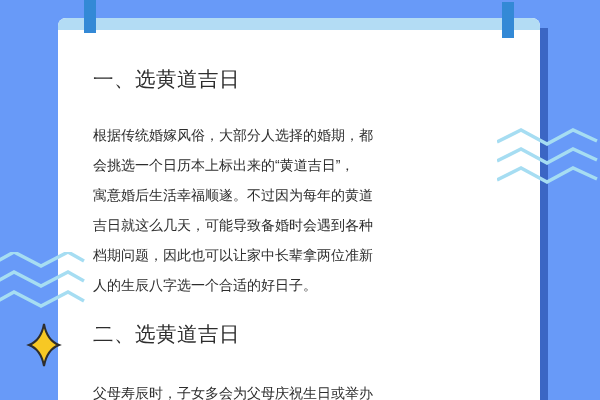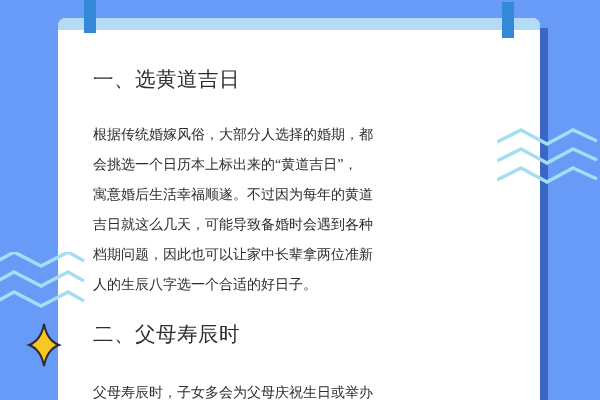--- a/index.html
+++ b/index.html
@@ -1,21 +1,21 @@
 <!DOCTYPE html>
 <html><head>
 <meta charset="utf-8">
 <style>
   html, body { margin: 0; padding: 0; }
   .canvas {
     position: relative;
     width: 600px;
     height: 400px;
     overflow: hidden;
-    font-family: Liberation Serif, serif;
+    font-family: Liberation Sans, sans-serif;
   }
   .card {
     position: absolute;
     left: 58px;
     top: 18px;
     width: 482px;
     height: 382px;
     border-radius: 8px 8px 0 0;
     background: #fff;
   }
@@ -94,16 +94,16 @@
     <path d="M0,-21 Q3,-4.5 15,0 Q3,4.5 0,21 Q-3,4.5 -15,0 Q-3,-4.5 0,-21 Z" stroke-width="2" style="fill: rgb(247, 200, 36); stroke: rgb(46, 46, 46);"></path>
   </svg>
 
   <div class="heading h1">一、选黄道吉日</div>
   <div class="para p1">根据传统婚嫁风俗，大部分人选择的婚期，都
 会挑选一个日历本上标出来的“黄道吉日”，
 寓意婚后生活幸福顺遂。不过因为每年的黄道
 吉日就这么几天，可能导致备婚时会遇到各种
 档期问题，因此也可以让家中长辈拿两位准新
 人的生辰八字选一个合适的好日子。</div>
-  <div class="heading h2">二、父母寿辰时</div>
+  <div class="heading h2">二、选黄道吉日</div>
   <div class="para p2">父母寿辰时，子女多会为父母庆祝生日或举办</div>
 
 </div>
 
 </body></html>

